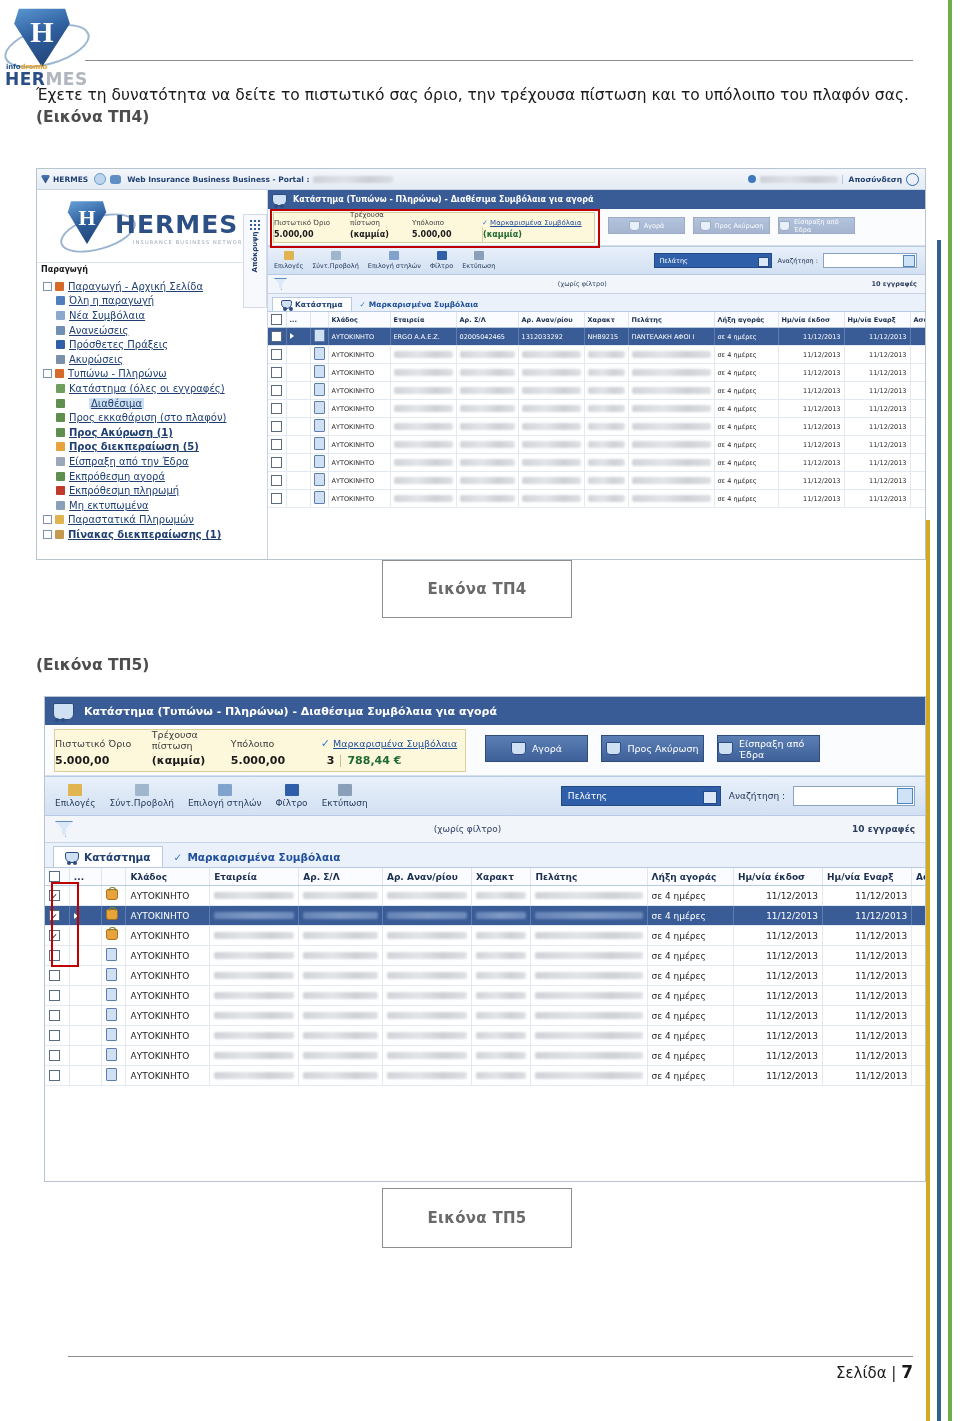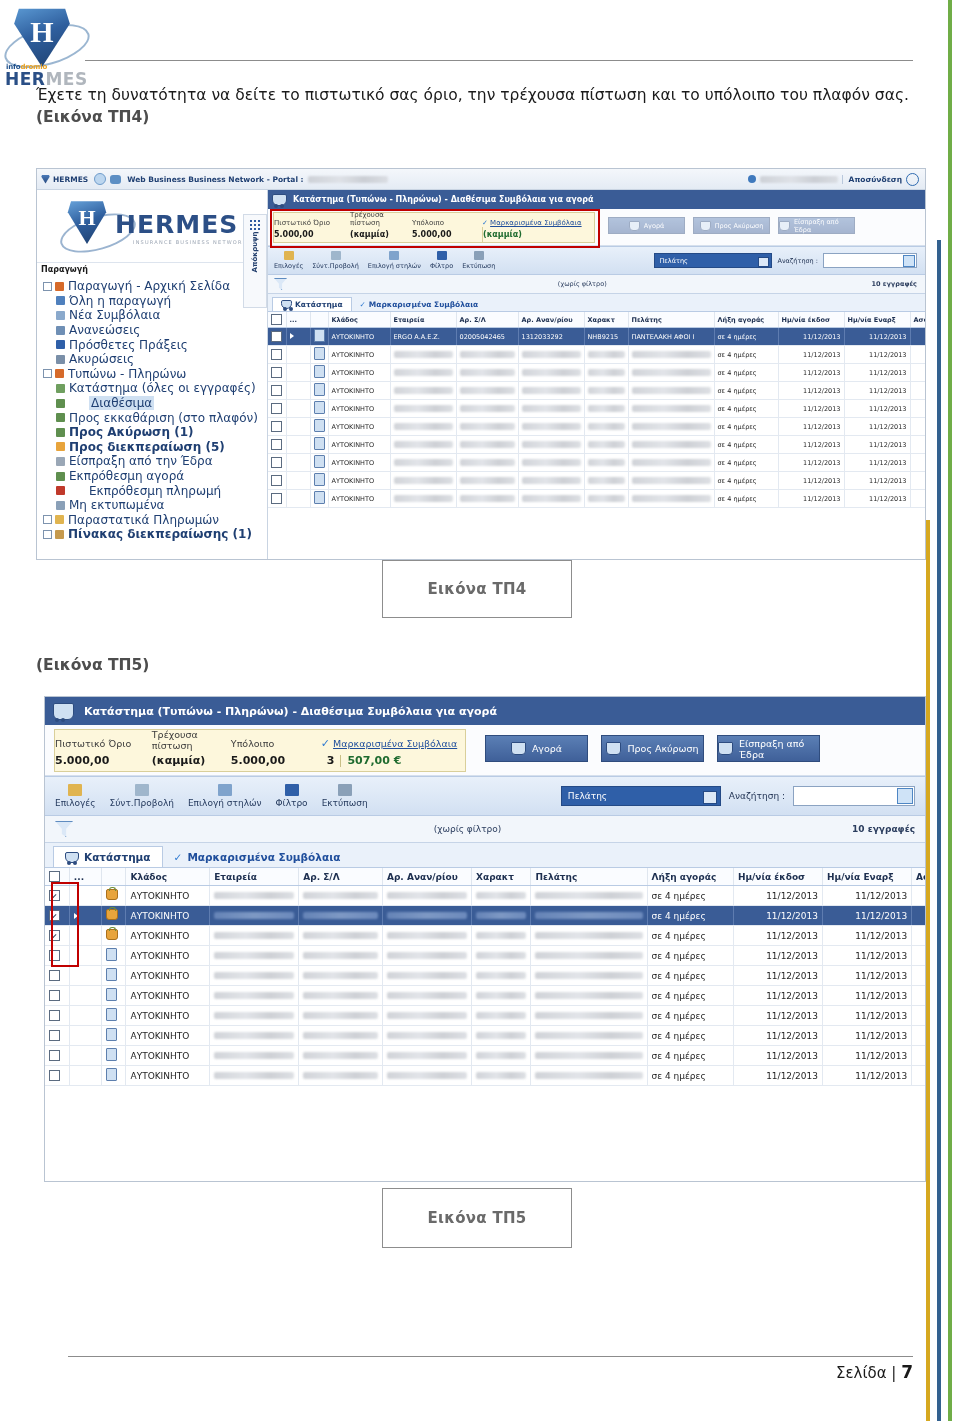--- a/index.html
+++ b/index.html
@@ -104,21 +104,21 @@
   
   #shot1{left:36px;top:168px;width:888px;height:390px;border:1px solid #b9c4d2;
     background:#ffffff;}
   #shot1 .portalbar{height:20px;background:linear-gradient(#f4f7fb,#e4ebf4);
     border-bottom:1px solid #c9d4e2;display:flex;align-items:center;font-size:7.5px;
     color:#24406e;font-weight:bold;}
   #shot1 .leftpanel{position:absolute;left:0;top:21px;width:230px;bottom:0;
     background:#ffffff;border-right:1px solid #c9d4e2;}
   #shot1 .brandbox{height:72px;border-bottom:1px solid #dde4ee;position:relative;}
   #shot1 .tree{position:absolute;left:0;top:73px;right:0;bottom:0;padding:2px 0 0 4px;
-    font-size:12px;color:#1f3f72;}
+    font-size:10px;color:#1f3f72;text-decoration:underline;}
   #shot1 .tnode{display:flex;align-items:center;height:14.6px;white-space:nowrap;}
   #shot1 .rightpanel{position:absolute;left:231px;top:21px;right:0;bottom:0;background:#fff;}
   .hide-tab{position:absolute;left:206px;top:24px;width:22px;height:92px;
     background:#f7f9fc;border:1px solid #d2dbe7;}
   .hide-tab .vtxt{position:absolute;left:-21px;top:33px;width:64px;
     transform:rotate(-90deg);font-size:7px;color:#24406e;font-weight:bold;text-align:center;}
   .grid-dots{position:absolute;left:5px;top:4px;width:11px;height:11px;
     background-image:
       radial-gradient(#2f5aa0 45%,transparent 46%),
       radial-gradient(#2f5aa0 45%,transparent 46%),
@@ -156,21 +156,21 @@
   <span class="para-cap">(Εικόνα ΤΠ4)</span>
 </div>
 
 <div class="app" id="shot1">
 
   <div class="portalbar">
     <span style="display:inline-block;width:9px;height:9px;margin:0 3px 0 4px;background:linear-gradient(#4a7ab8,#28497e);clip-path:polygon(50% 100%,4% 26%,12% 4%,88% 4%,96% 26%);"></span>
     <span style="color:#1f3f72;margin-right:6px;">HERMES</span>
     <span style="display:inline-block;width:10px;height:10px;border-radius:50%;background:#bcd6ef;border:1px solid #6f9ccb;margin-right:4px;"></span>
     <span style="display:inline-block;width:11px;height:9px;border-radius:3px;background:#5d8fc4;margin-right:6px;"></span>
-    <span style="color:#1f3f72;">Web Business Business Network - Portal :</span>
+    <span style="color:#1f3f72;">Web Insurance Business Business - Portal :</span>
     <span class="redact" style="width:80px;margin-left:4px;"></span>
     <span style="margin-left:auto;display:flex;align-items:center;gap:4px;padding-right:6px;">
       <span style="display:inline-block;width:8px;height:8px;border-radius:50%;background:#3f79bd;"></span>
       <span class="redact" style="width:78px;"></span>
       <span style="color:#1f3f72;border-left:1px solid #b9c8dc;padding-left:6px;">Αποσύνδεση</span>
       <span style="display:inline-block;width:11px;height:11px;border:1.4px solid #2f6bb0;border-radius:50%;"></span>
     </span>
   </div>
 
   <div class="leftpanel">
@@ -240,21 +240,21 @@
           <span>Προς διεκπεραίωση (5)</span>
         </div>
         <div class="tnode" style="padding-left: 15px;">
           <span style="width: 9px; height: 9px; margin-right: 4px; flex: 0 0 auto; border-radius: 1px; background: rgb(154, 167, 182);"></span>
           <span>Είσπραξη από την Έδρα</span>
         </div>
         <div class="tnode" style="padding-left: 15px;">
           <span style="width: 9px; height: 9px; margin-right: 4px; flex: 0 0 auto; border-radius: 1px; background: rgb(95, 143, 79);"></span>
           <span>Εκπρόθεσμη αγορά</span>
         </div>
-        <div class="tnode" style="padding-left: 15px; gap: 20px;">
+        <div class="tnode" style="padding-left: 15px;">
           <span style="width: 9px; height: 9px; margin-right: 4px; flex: 0 0 auto; border-radius: 1px; background: rgb(192, 57, 43);"></span>
           <span>Εκπρόθεσμη πληρωμή</span>
         </div>
         <div class="tnode" style="padding-left: 15px;">
           <span style="width: 9px; height: 9px; margin-right: 4px; flex: 0 0 auto; border-radius: 1px; background: rgb(138, 160, 184);"></span>
           <span>Μη εκτυπωμένα</span>
         </div>
         <div class="tnode" style="padding-left: 2px;">
           <span style="width: 7px; height: 7px; border: 1px solid rgb(125, 147, 174); background: rgb(255, 255, 255); margin-right: 3px; flex: 0 0 auto;"></span>
           <span style="width: 9px; height: 9px; margin-right: 4px; flex: 0 0 auto; border-radius: 1px; background: rgb(224, 180, 80);"></span>
@@ -677,21 +677,21 @@
         <div class="cp-val" style="padding:5px 0 4px;font-size:11px;">5.000,00</div>
       </div>
       <div class="cp-cell" style="width:146px;text-align:left;padding-left:5px;">
         <div style="padding-top:3px;white-space:nowrap;">
           <span style="color:#2f7ad1;font-weight:bold;font-size:11px;">✓</span>
           <span class="link-marked">Μαρκαρισμένα Συμβόλαια</span>
         </div>
         <div style="padding:4px 0 4px;font-size:11px;display:flex;align-items:center;gap:6px;">
           <span style="font-weight:bold;color:#1a1a1a;padding-left:6px;">3</span>
           <span style="border-left:1px solid #c9bf86;height:12px;"></span>
-          <span style="font-weight:bold;color:#1f6b2f;">507,00 €</span>
+          <span style="font-weight:bold;color:#1f6b2f;">788,44 €</span>
         </div>
       </div>
     </div>
     <div style="position:absolute;left:440px;top:10px;display:flex;gap:13px;" id="s2-actions">
         <div class="btn3d" style="width: 101px; height: 25px; font-size: 9.5px; gap: 6px;">
           <span style="width: 13px; height: 11px; background: rgb(207, 224, 242); border: 1px solid rgb(45, 76, 128); border-radius: 1px 1px 4px 4px; flex: 0 0 auto;"></span>
           <span>Αγορά</span>
         </div>
         <div class="btn3d" style="width: 101px; height: 25px; font-size: 9.5px; gap: 6px;">
           <span style="width: 13px; height: 11px; background: rgb(207, 224, 242); border: 1px solid rgb(45, 76, 128); border-radius: 1px 1px 4px 4px; flex: 0 0 auto;"></span>

